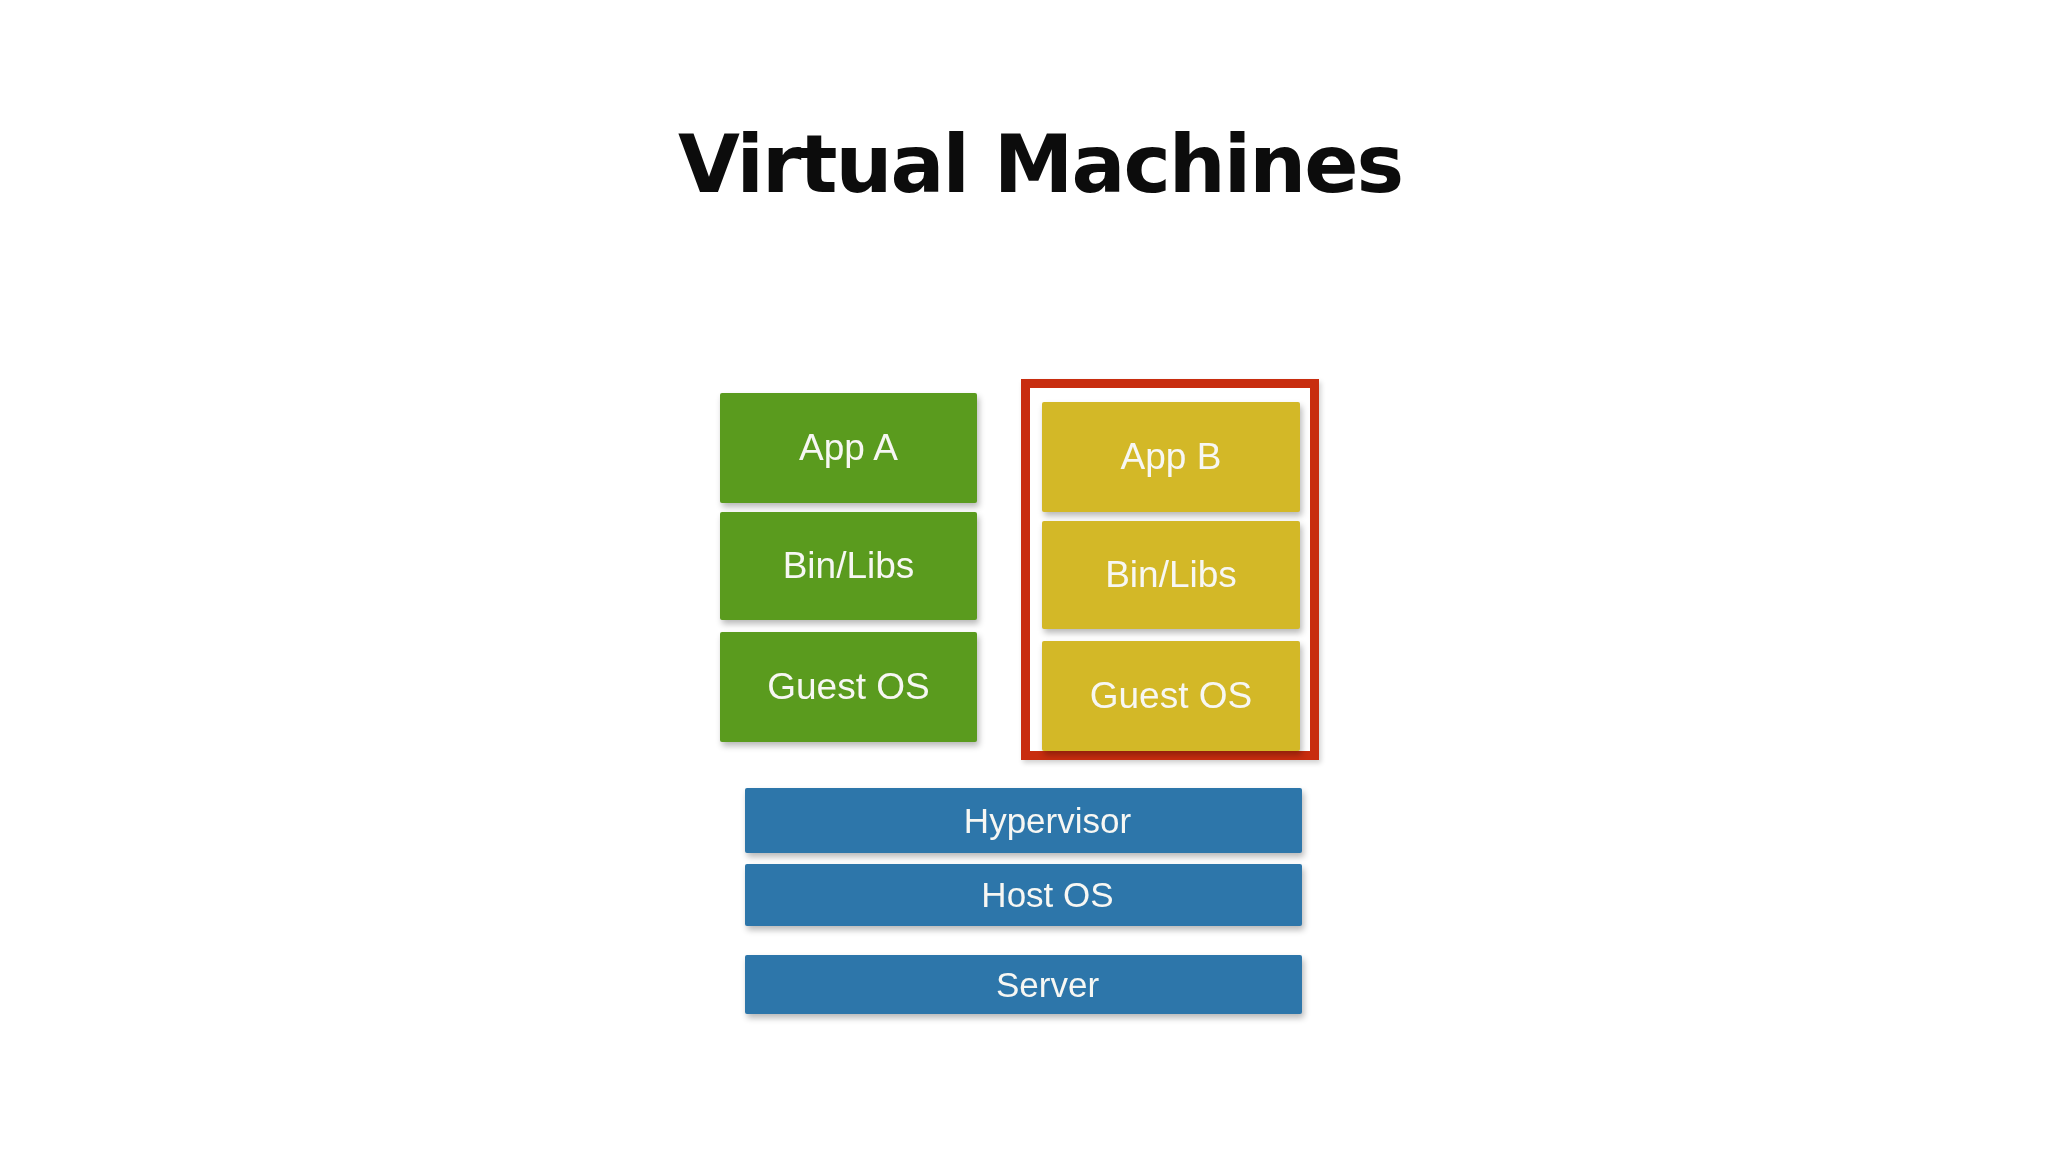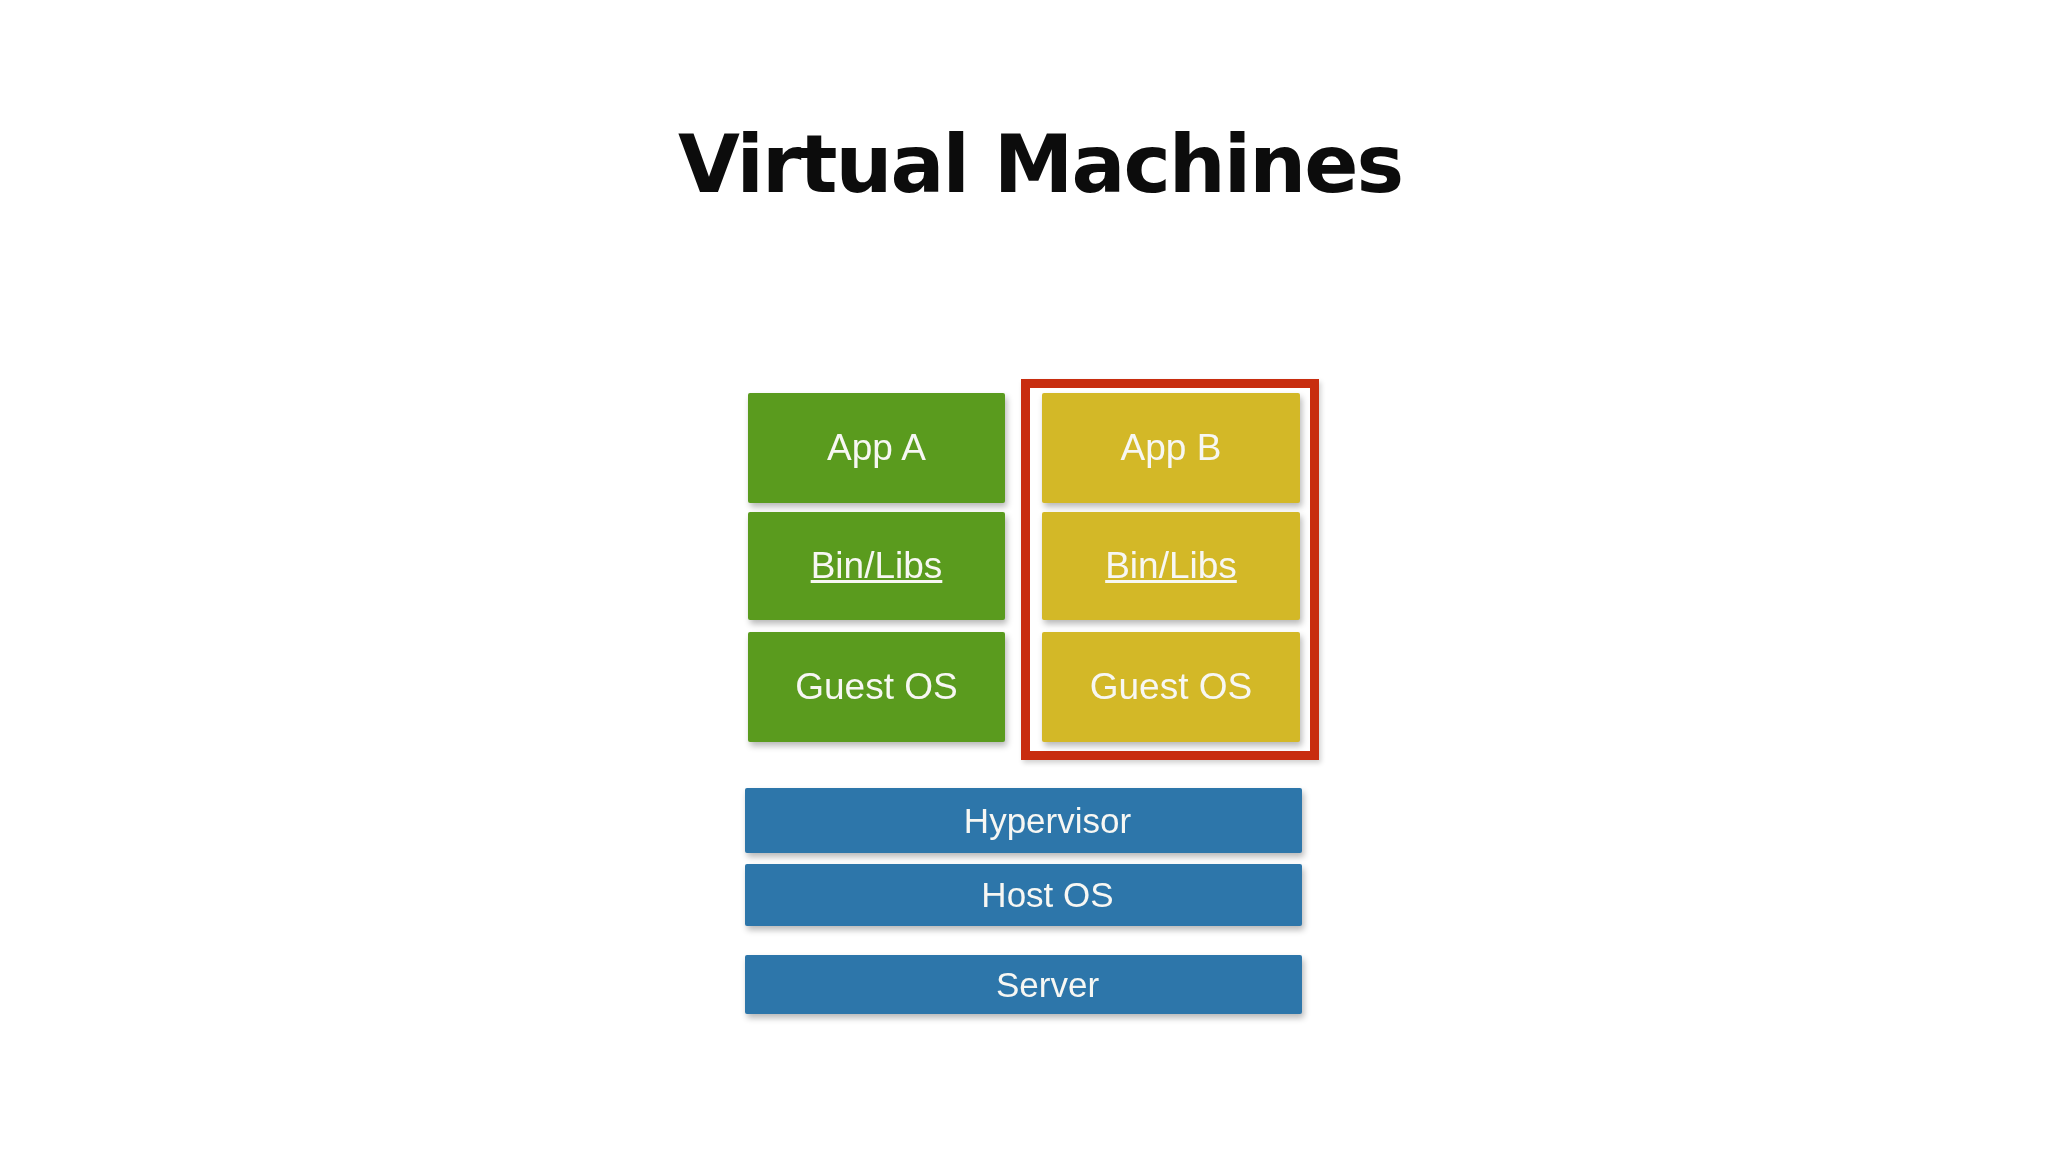--- a/index.html
+++ b/index.html
@@ -33,28 +33,28 @@
     box-sizing: border-box;
     display: flex;
     align-items: center;
     justify-content: center;
     color: var(--box-text, #f7f7f3);
     font-weight: 300;
     border-radius: 2px;
     box-shadow: 2px 4px 6px rgba(0,0,0,0.28);
   }
   
-  .col-a { left: 748px; width: 257px; font-size: 37px; }
+  .col-a { left: 720px; width: 257px; font-size: 37px; }
   .box-a1 { top: 393px; height: 110px; }
-  .box-a2 { top: 512px; height: 108px; text-decoration: underline; }
+  .box-a2 { top: 512px; height: 108px; }
   .box-a3 { top: 632px; height: 110px; }
   .green  { background: var(--green, #5a9b1e); }
   
   .col-b { left: 1042px; width: 258px; font-size: 37px; }
-  .yellow { background: var(--yellow, #d3b827); }
+  .yellow { background: var(--yellow, #d3b827); margin-top: 9px; }
   
   .highlight-frame {
     position: absolute;
     box-sizing: border-box;
     left: 1021px;
     top: 379px;
     width: 298px;
     height: 381px;
     border: 9px solid var(--red-outline, #c82d0f);
     background: transparent;

